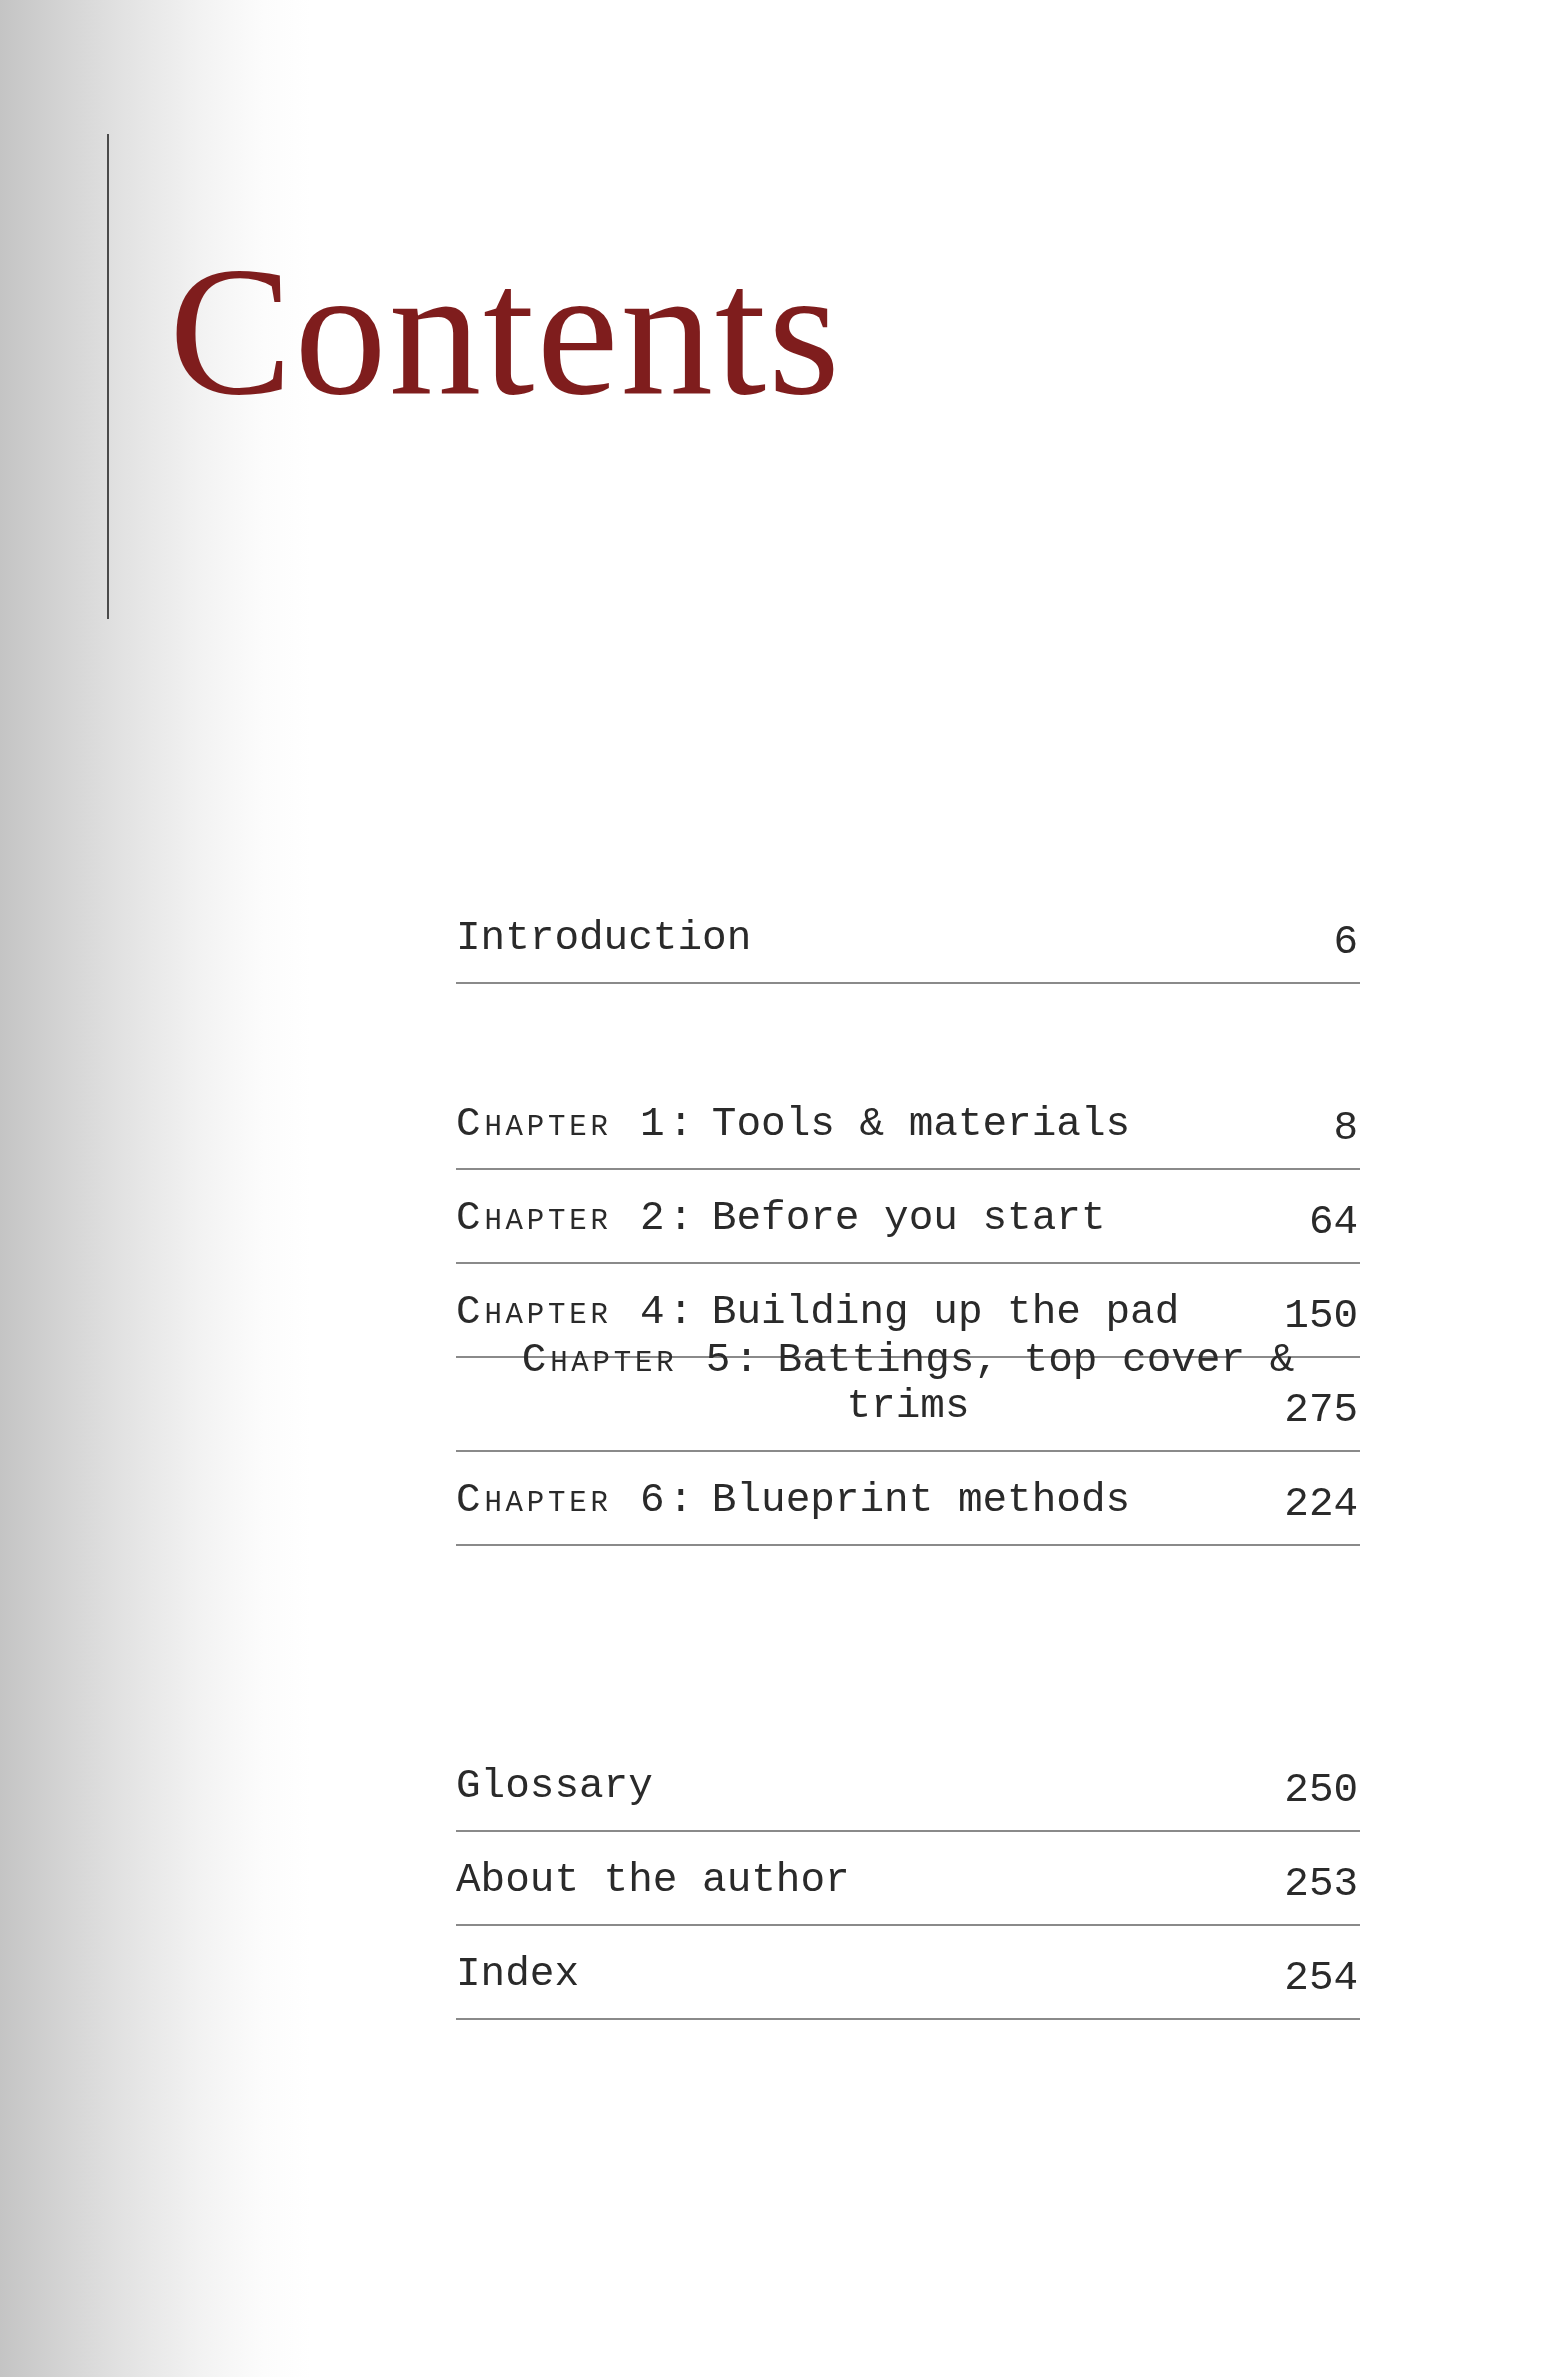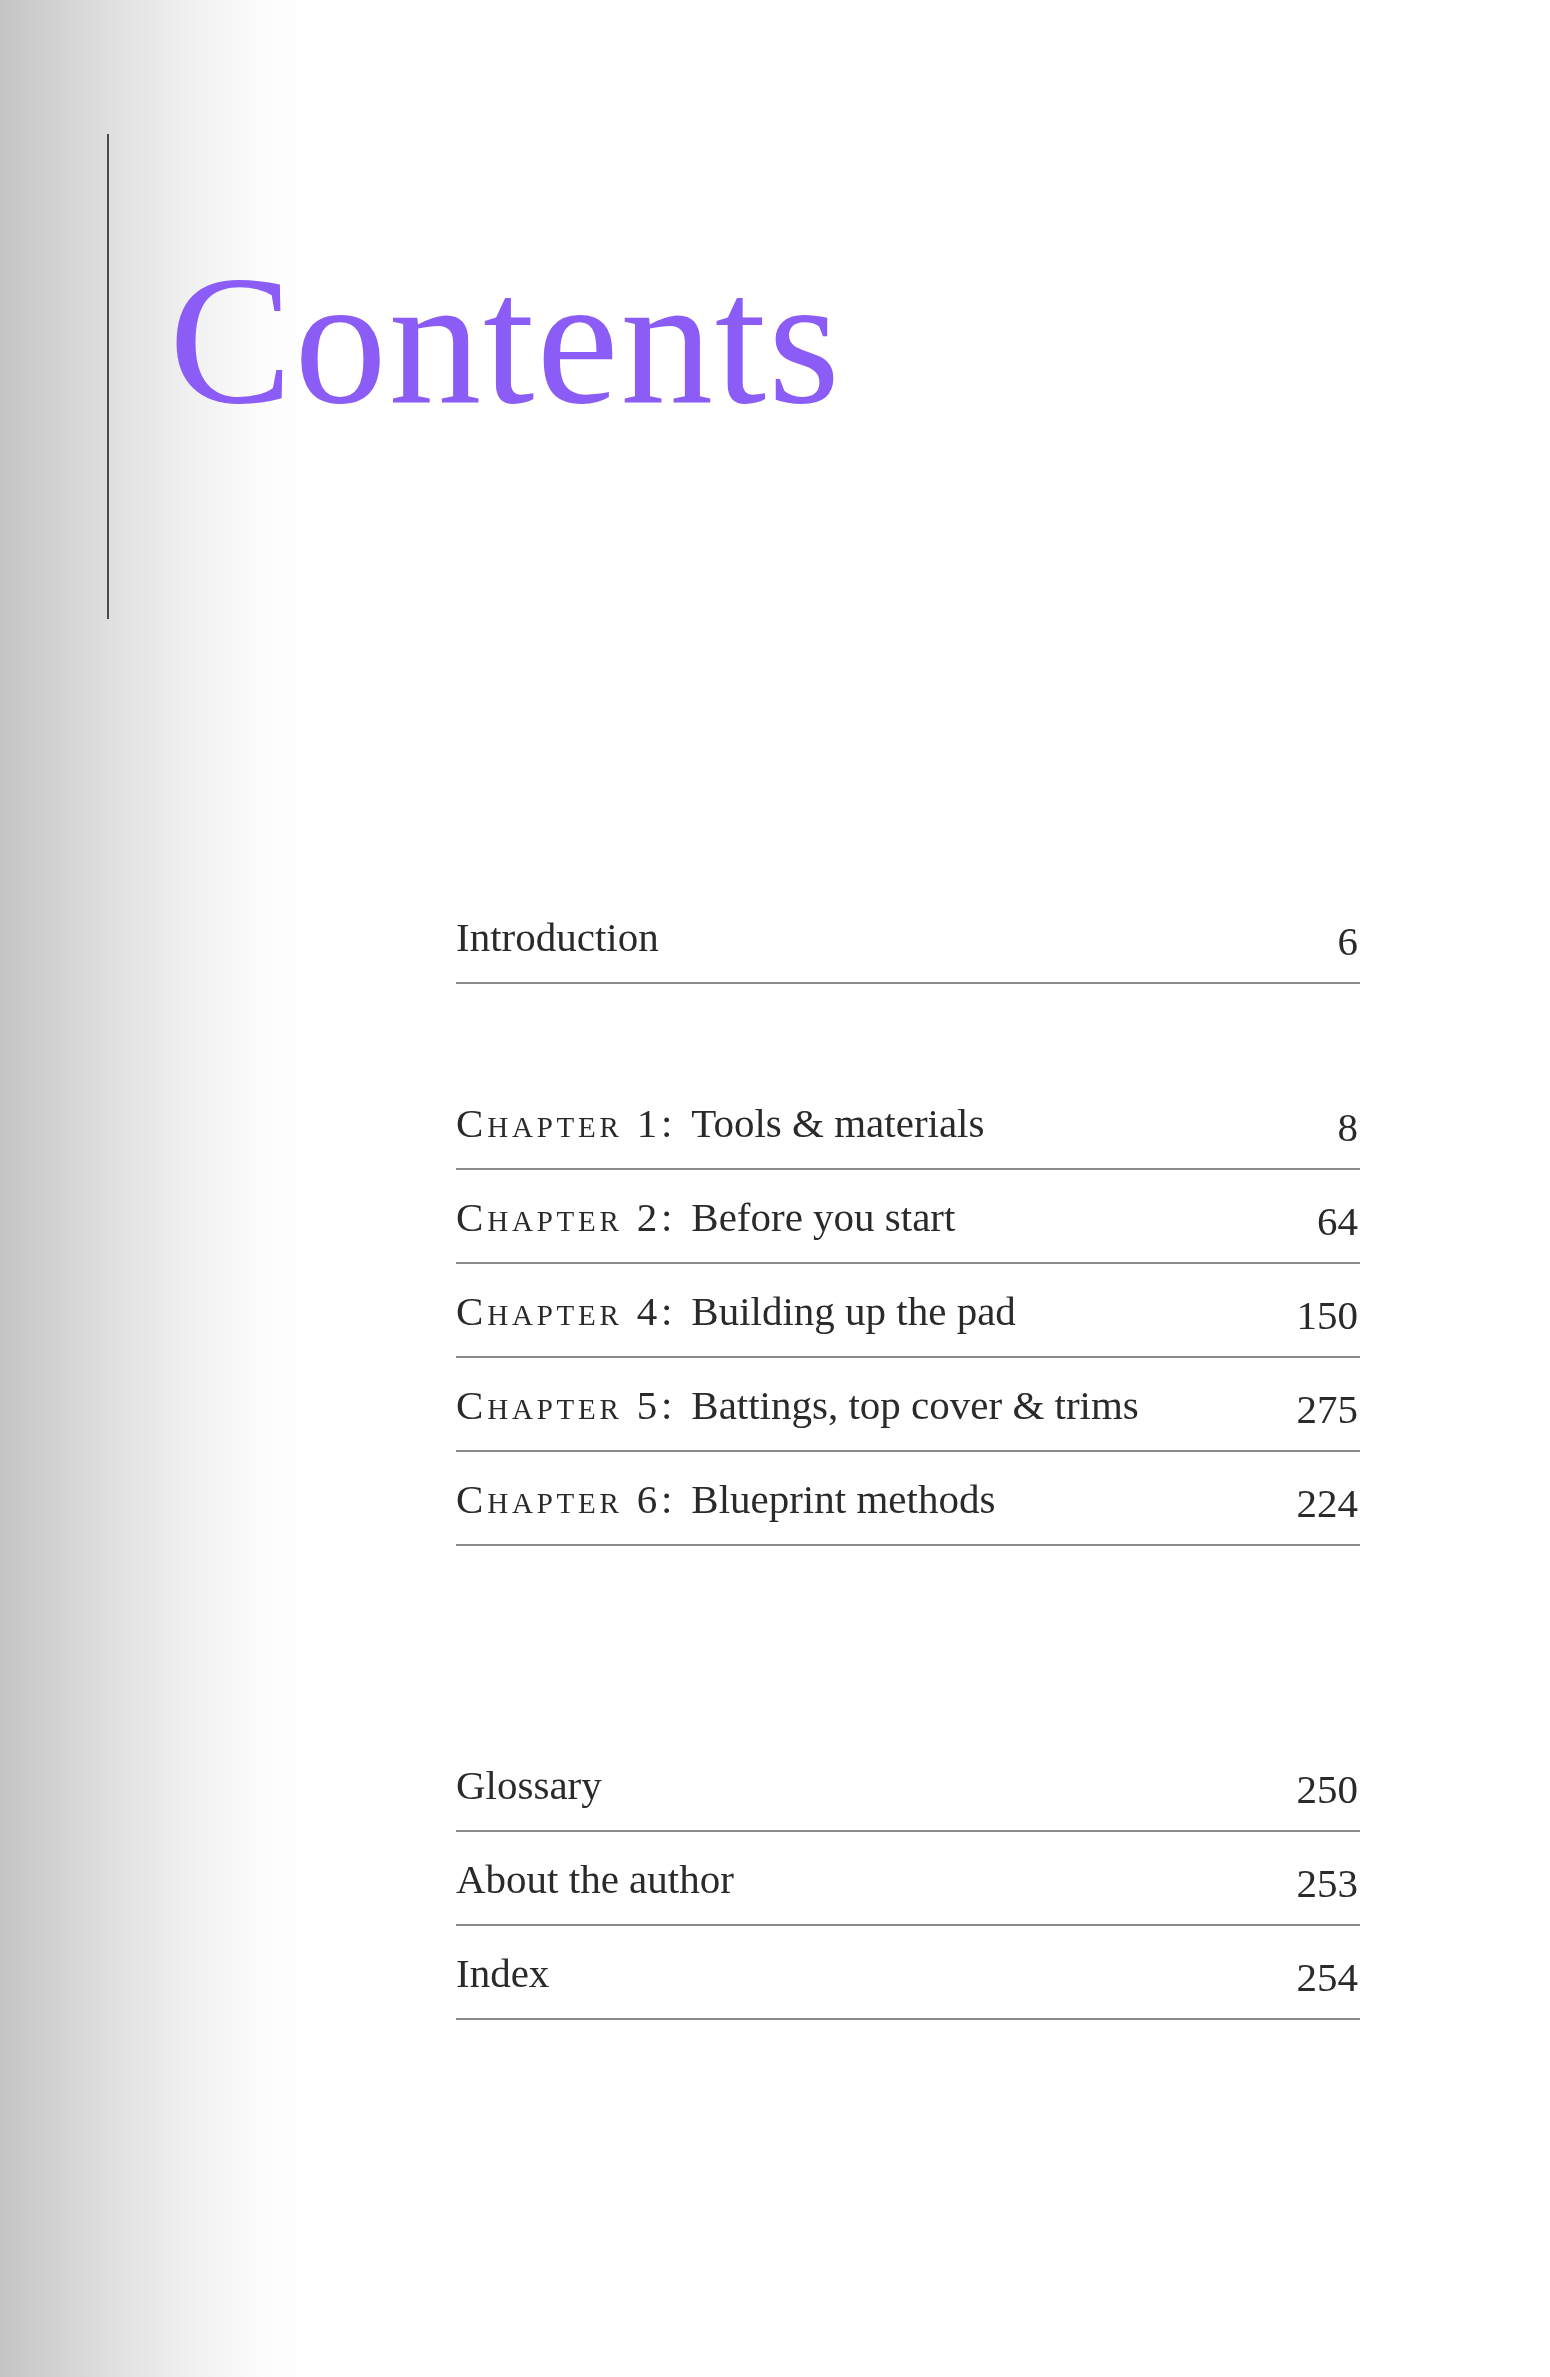--- a/index.html
+++ b/index.html
@@ -4,27 +4,28 @@
 <style>
   html, body { margin:0; padding:0; }
   body {
     width:1551px; height:2378px; position:relative; overflow:hidden;
     background: linear-gradient(to right, #c4c4c4 0px, #d2d2d2 56px, #e2e2e2 122px, #f2f2f2 198px, #fcfcfc 264px, #ffffff 311px, #ffffff 100%);
     font-family: "Liberation Serif", "DejaVu Serif", serif;
     color:#2a2a2a;
   }
   .vrule { position:absolute; left:107px; top:134px; width:1.9px; height:485px; background:#4a4a4a; }
   .title {
-    position:absolute; left:169px; top:247px;
-    font-size:185px; line-height:1; color:#8b5cf6; letter-spacing:1.9px;
+    position:absolute; left:169px; top:238px;
+    font-size:185px; line-height:1; color:#7f1d1d; letter-spacing:1.9px;
   }
   .toc { position:absolute; left:456px; width:904px; }
   .row {
     position:relative; height:94px; border-bottom:2.8px solid #8a8a8a;
     box-sizing:border-box;
+    font-family:Liberation Mono, monospace;
   }
   .row .label { position:absolute; left:0; bottom:21px; font-size:41px; }
   .row .page { position:absolute; right:1.9px; bottom:17px; font-size:41px; }
   .chap { font-variant: small-caps; letter-spacing:3.8px; margin-right:15px; }
   .group1 { top:890px; }
   .group2 { top:1076px;text-align:center; }
   .group3 { top:1738px; }
 </style>
 </head>
 <body>

